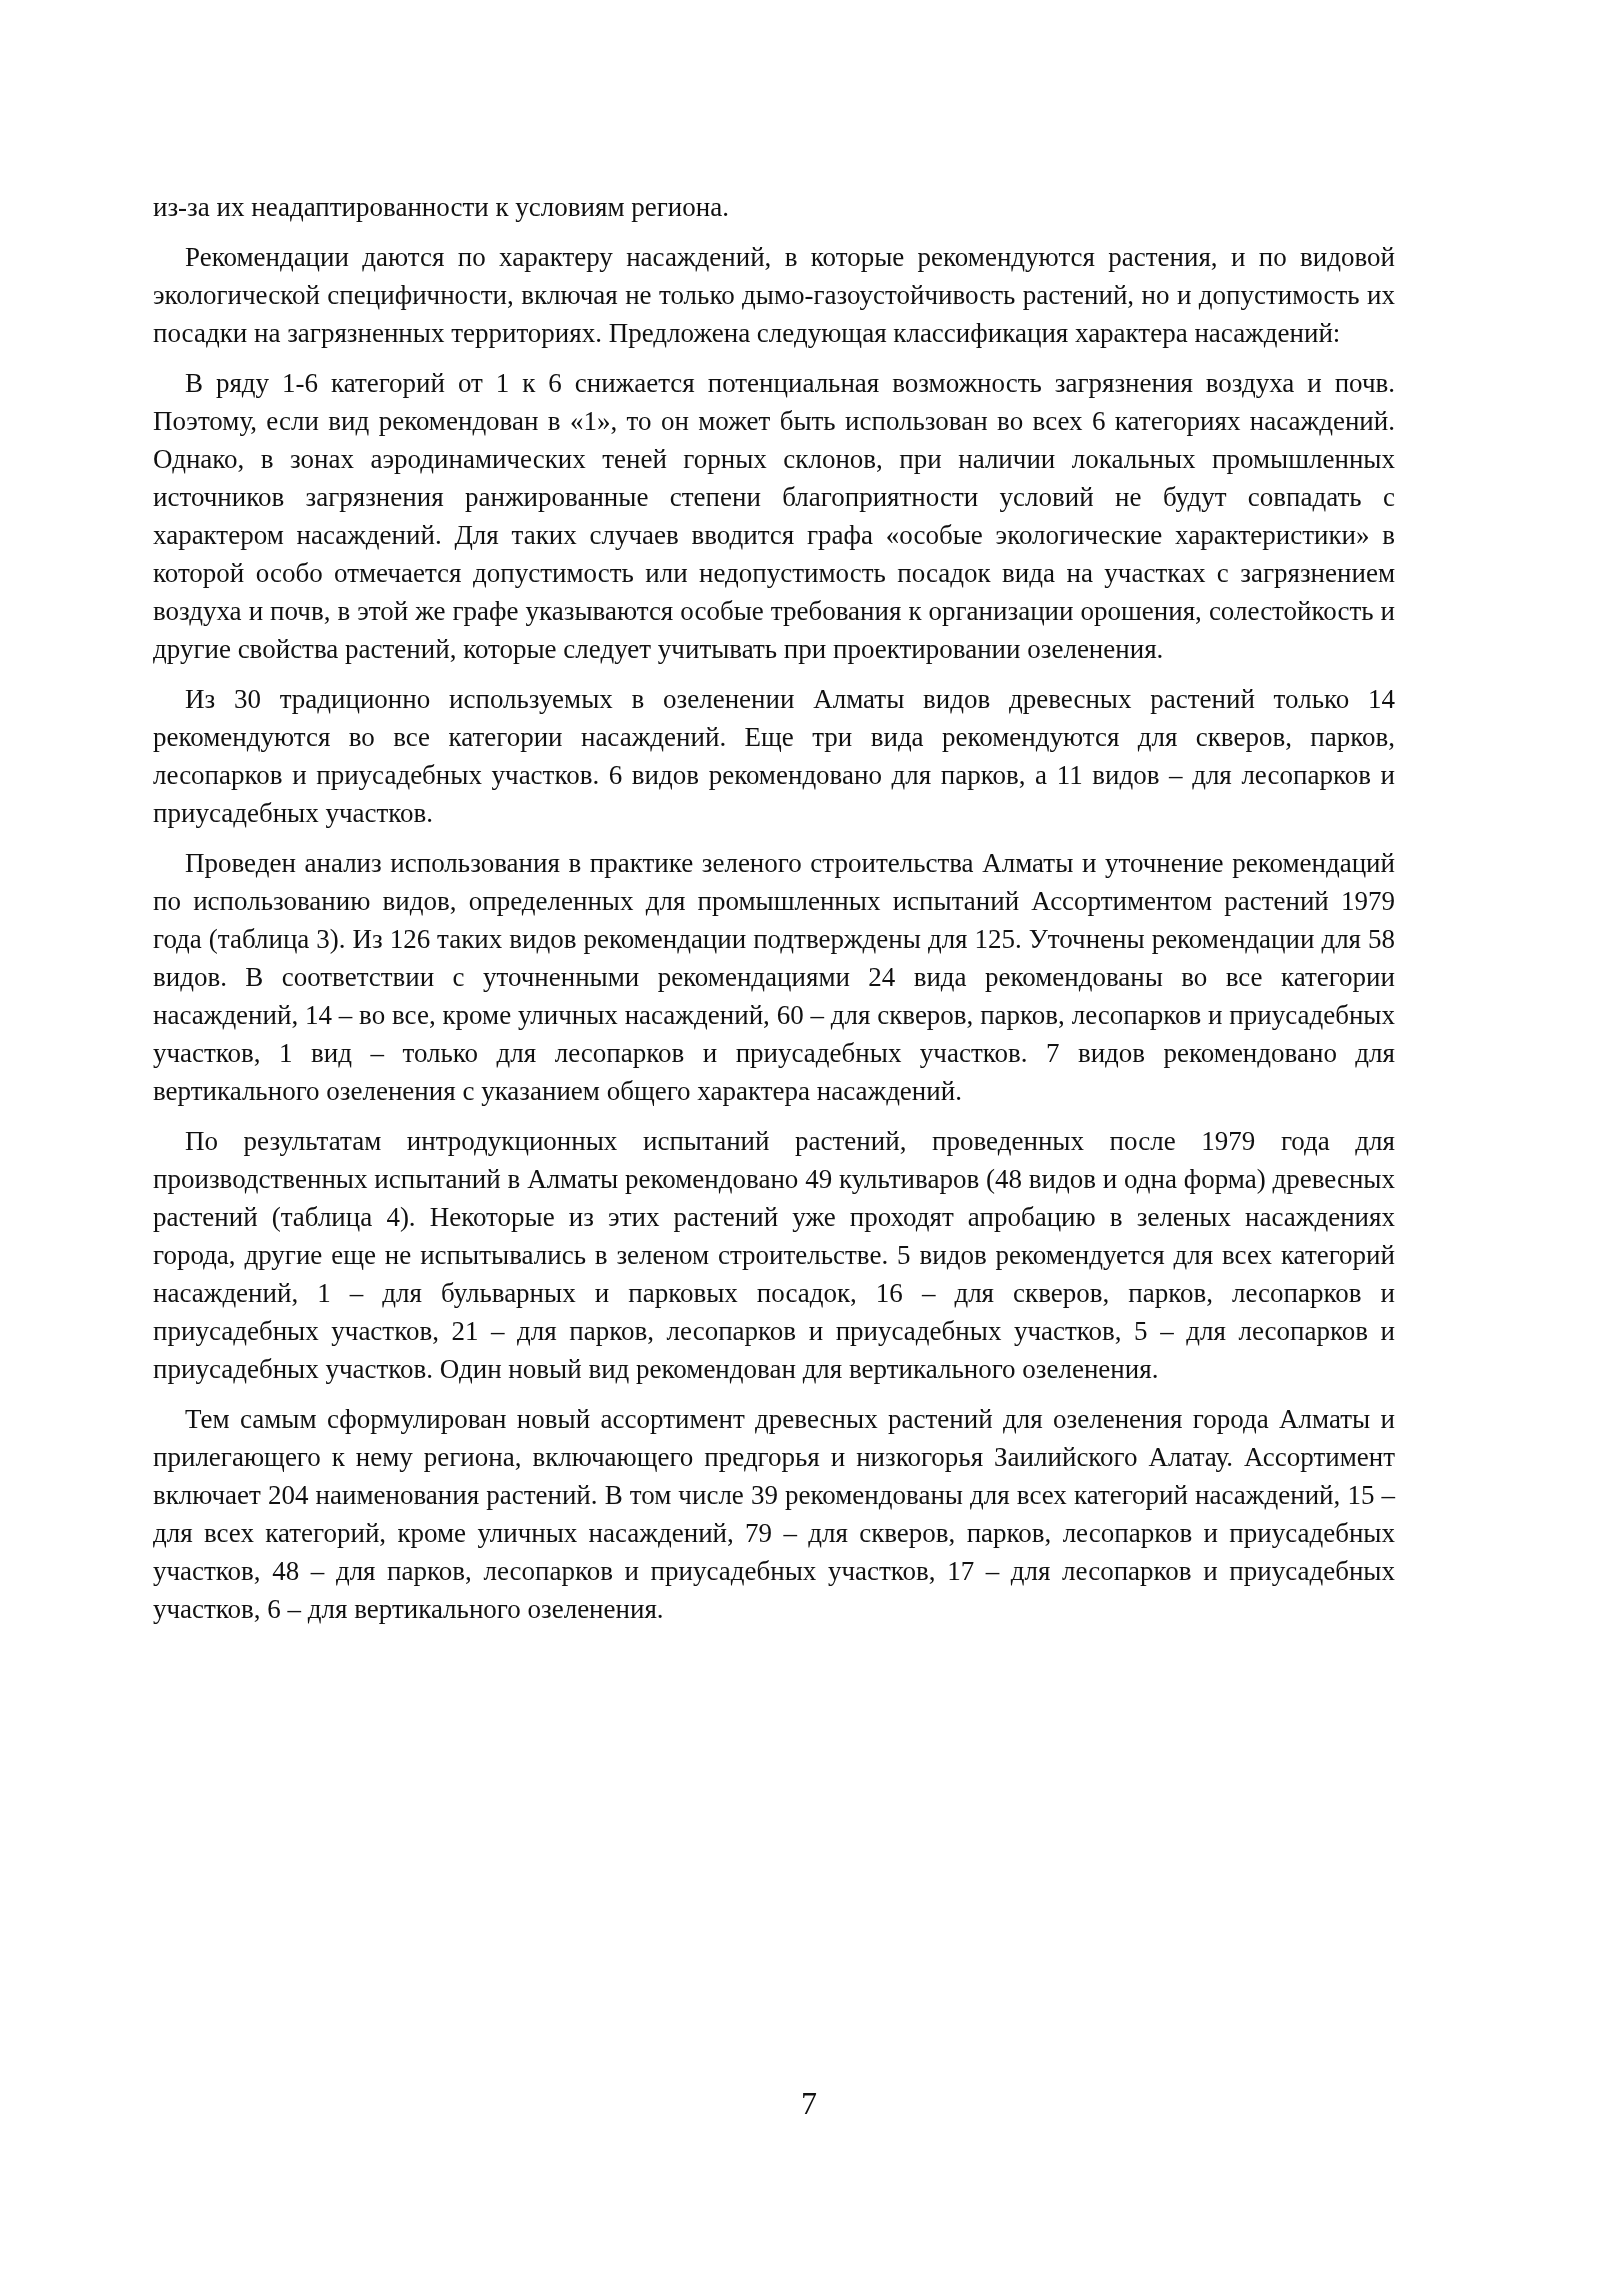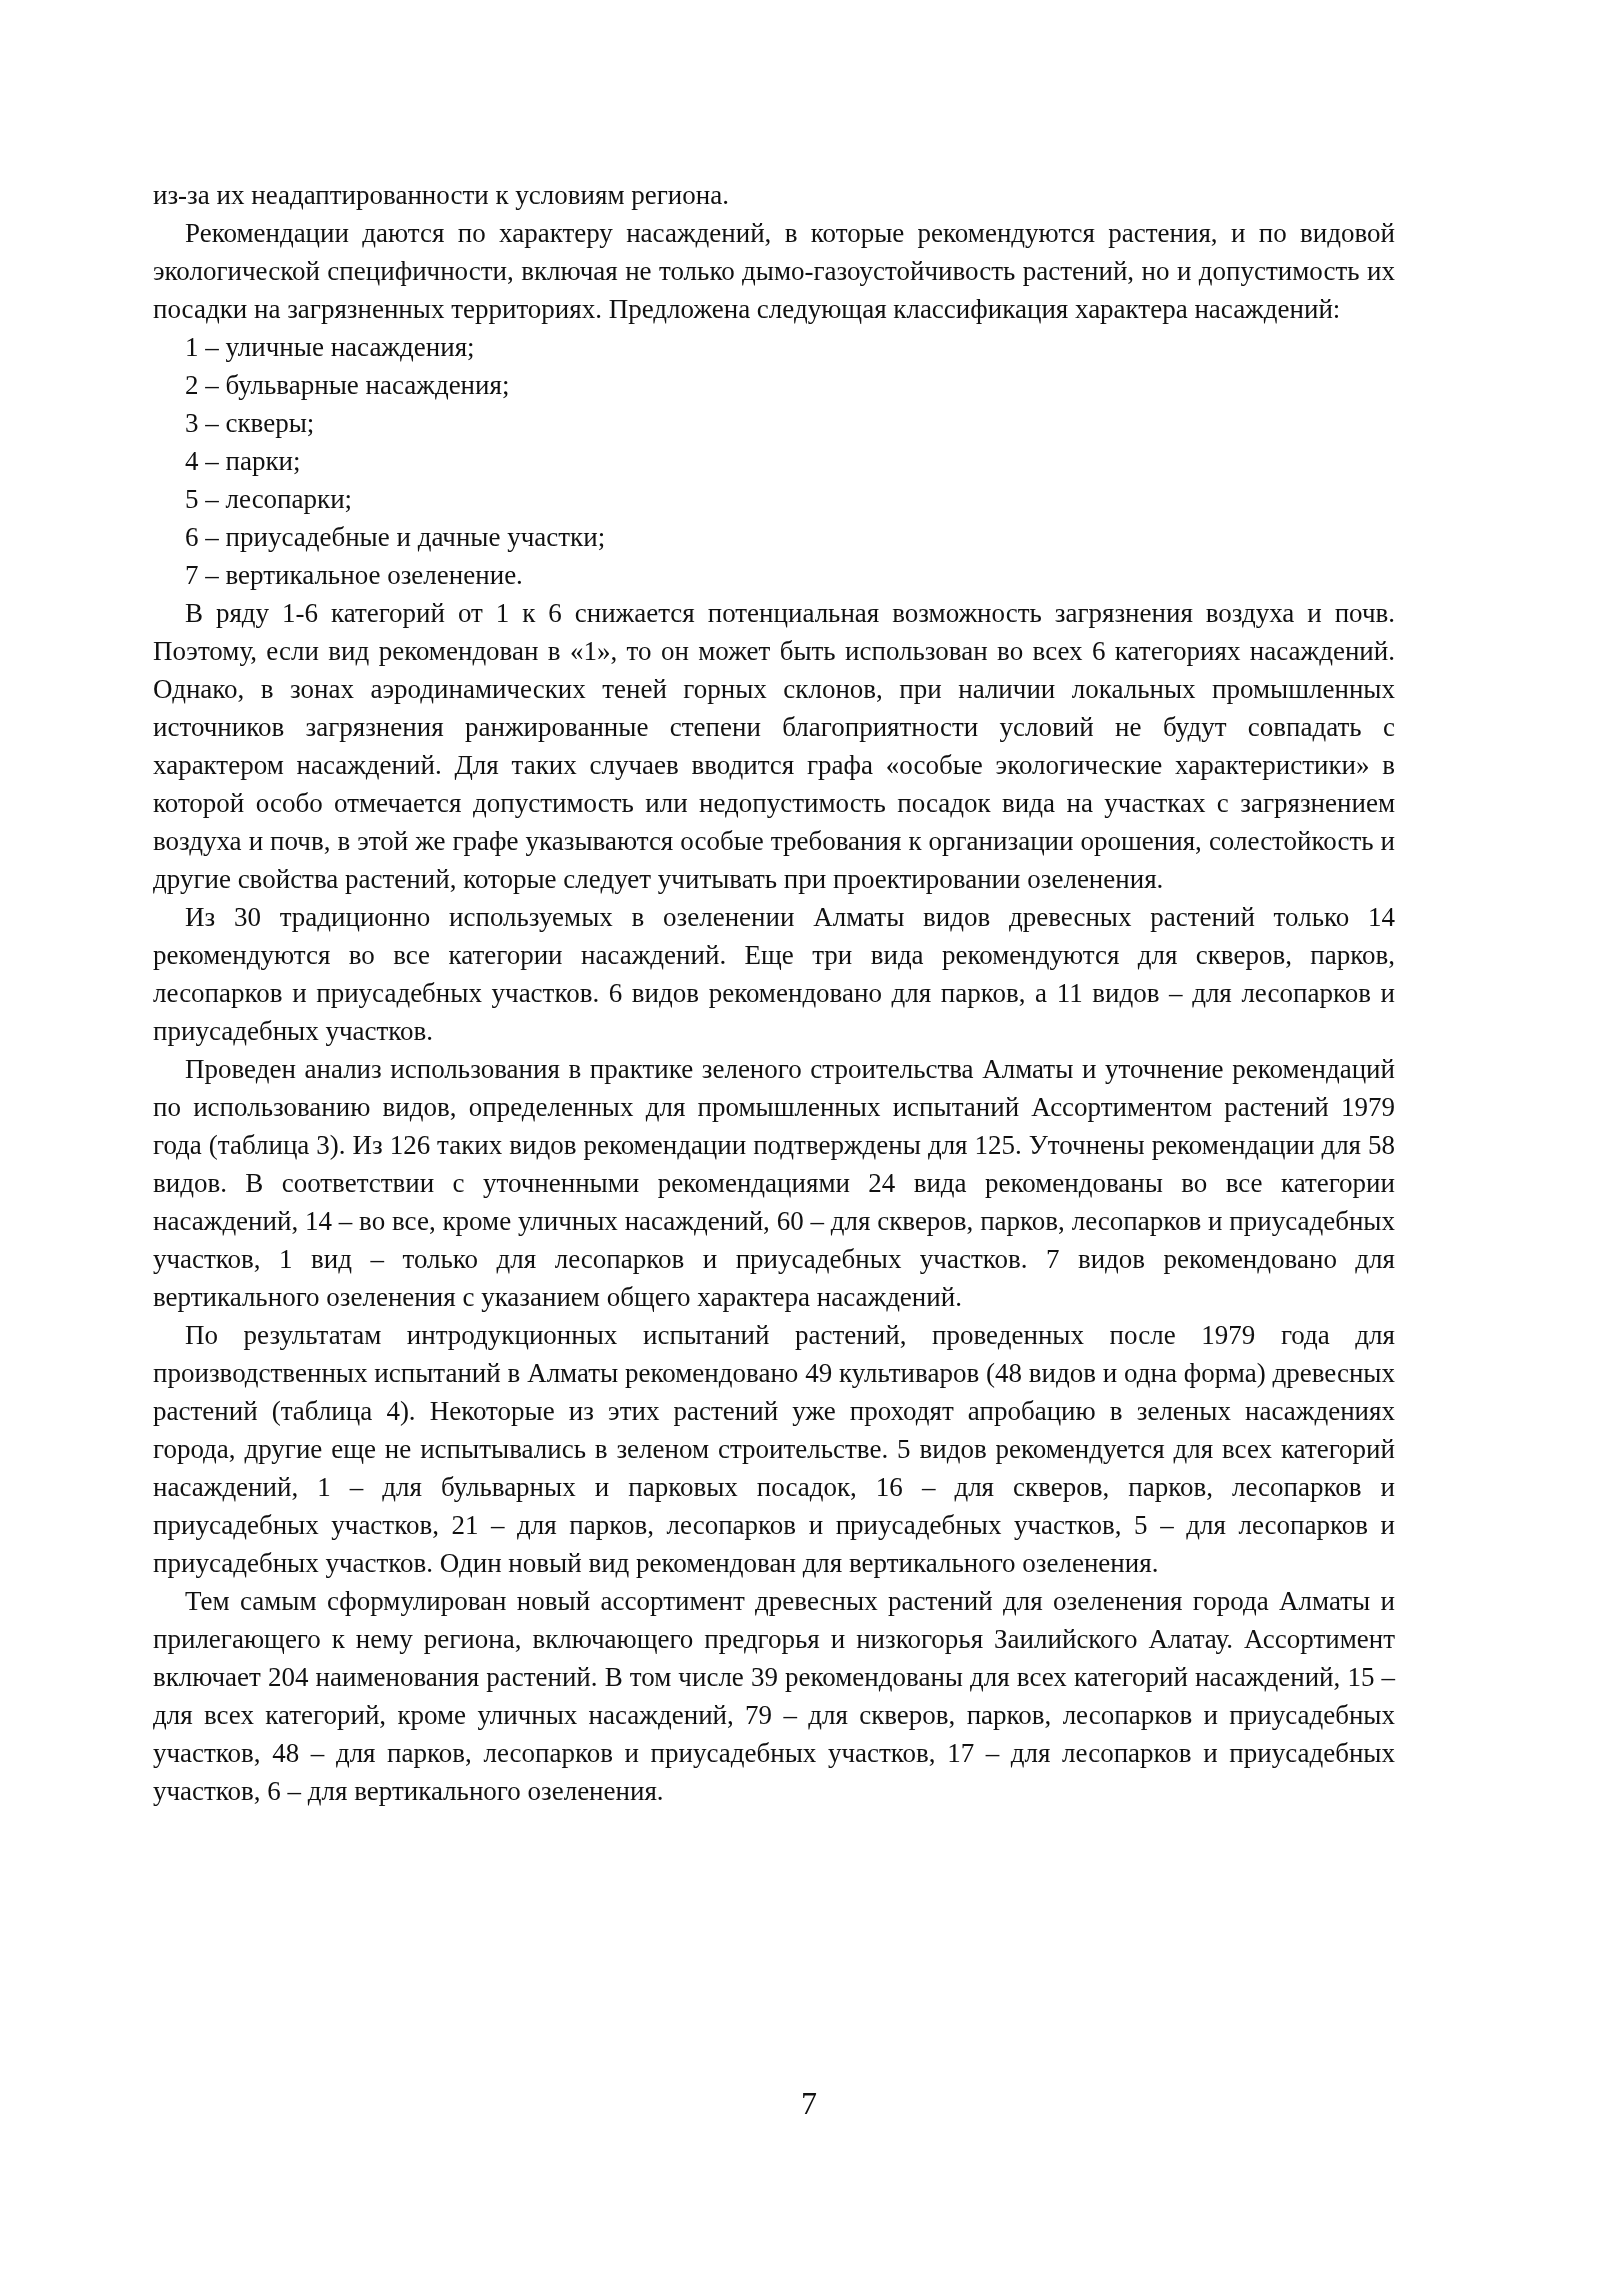--- a/index.html
+++ b/index.html
@@ -3,45 +3,36 @@
 <meta charset="utf-8">
 <style>
   html, body { margin: 0; padding: 0; background: #ffffff; }
   body { width: 1618px; height: 2284px; position: relative; overflow: hidden; }
   .page {
     position: absolute; left: 153px; top: 176px; width: 1242px;
     font-family: "Liberation Serif", "DejaVu Serif", serif;
     font-size: 27px; line-height: 38px; color: #111111;
   }
   .page p { margin: 0; text-align: justify; text-align-last: justify; }
-  .page p.last { text-align-last: left; }
+  .page p.last { text-align-last: left; margin-top: 12px; }
   .page p.indent { text-indent: 32px; }
   .page .list-item { margin: 0; padding-left: 32px; text-align: left; }
   .page-number {
     position: absolute; left: 0; width: 1618px; top: 2085px;
     text-align: center;
     font-family: "Liberation Serif", "DejaVu Serif", serif;
     font-size: 32px; color: #111111;
   }
 </style>
 </head>
 <body>
 
 <div class="page">
   <p class="last">из-за их неадаптированности к условиям региона.</p>
   <p class="indent last">Рекомендации даются по характеру насаждений, в которые рекомендуются растения, и по видовой экологической специфичности, включая не только дымо-газоустойчивость растений, но и допустимость их посадки на загрязненных территориях. Предложена следующая классифика­ция характера насаждений:</p>
-  <div>
-    <div class="list-item">1 – уличные насаждения;</div>
-    <div class="list-item">2 – бульварные насаждения;</div>
-    <div class="list-item">3 – скверы;</div>
-    <div class="list-item">4 – парки;</div>
-    <div class="list-item">5 – лесопарки;</div>
-    <div class="list-item">6 – приусадебные и дачные участки;</div>
-    <div class="list-item">7 – вертикальное озеленение.</div>
-  </div>
   <p class="indent last">В ряду 1-6 категорий от 1 к 6 снижается потенциальная возможность загрязнения воздуха и почв. Поэтому, если вид рекомендован в «1», то он может быть использован во всех 6 категориях насаждений. Однако, в зонах аэродинамических теней горных склонов, при наличии локальных промышленных источников загрязнения ранжированные степени благоприятности условий не будут совпадать с характером насаждений. Для таких случаев вводится графа «особые экологи­ческие характеристики» в которой особо отмечается допустимость или недопустимость посадок вида на участках с загрязнением воздуха и почв, в этой же графе указываются особые требова­ния к организации орошения, солестойкость и другие свойства растений, которые следует учи­тывать при проектировании озеленения.</p>
   <p class="indent last">Из 30 традиционно используемых в озеленении Алматы видов древесных растений только 14 рекомендуются во все категории насаждений. Еще три вида рекомендуются для скверов, парков, лесопарков и приусадебных участков. 6 видов рекомендовано для парков, а 11 видов – для лесо­парков и приусадебных участков.</p>
   <p class="indent last">Проведен анализ использования в практике зеленого строительства Алматы и уточнение ре­комендаций по использованию видов, определенных для промышленных испытаний Ассорти­ментом растений 1979 года (таблица 3). Из 126 таких видов рекомендации подтверждены для 125. Уточнены рекомендации для 58 видов. В соответствии с уточненными рекомендациями 24 вида рекомендованы во все категории насаждений, 14 – во все, кроме уличных насаждений, 60 – для скверов, парков, лесопарков и приусадебных участков, 1 вид – только для лесопарков и приусадебных участков. 7 видов рекомендовано для вертикального озеленения с указанием общего характера насаждений.</p>
   <p class="indent last">По результатам интродукционных испытаний растений, проведенных после 1979 года для производственных испытаний в Алматы рекомендовано 49 культиваров (48 видов и одна фор­ма) древесных растений (таблица 4). Некоторые из этих растений уже проходят апробацию в зеленых насаждениях города, другие еще не испытывались в зеленом строительстве. 5 видов рекомендуется для всех категорий насаждений, 1 – для бульварных и парковых посадок, 16 – для скверов, парков, лесопарков и приусадебных участков, 21 – для парков, лесопарков и приусадеб­ных участков, 5 – для лесопарков и приусадебных участков. Один новый вид рекомендован для вертикального озеленения.</p>
   <p class="indent last">Тем самым сформулирован новый ассортимент древесных растений для озеленения города Алматы и прилегающего к нему региона, включающего предгорья и низкогорья Заилийского Алатау. Ассортимент включает 204 наименования растений. В том числе 39 рекомендованы для всех категорий насаждений, 15 – для всех категорий, кроме уличных насаждений, 79 – для скве­ров, парков, лесопарков и приусадебных участков, 48 – для парков, лесопарков и приусадебных участков, 17 – для лесопарков и приусадебных участков, 6 – для вертикального озеленения.</p>
 </div>
 
 <div class="page-number">7</div>
 
 

